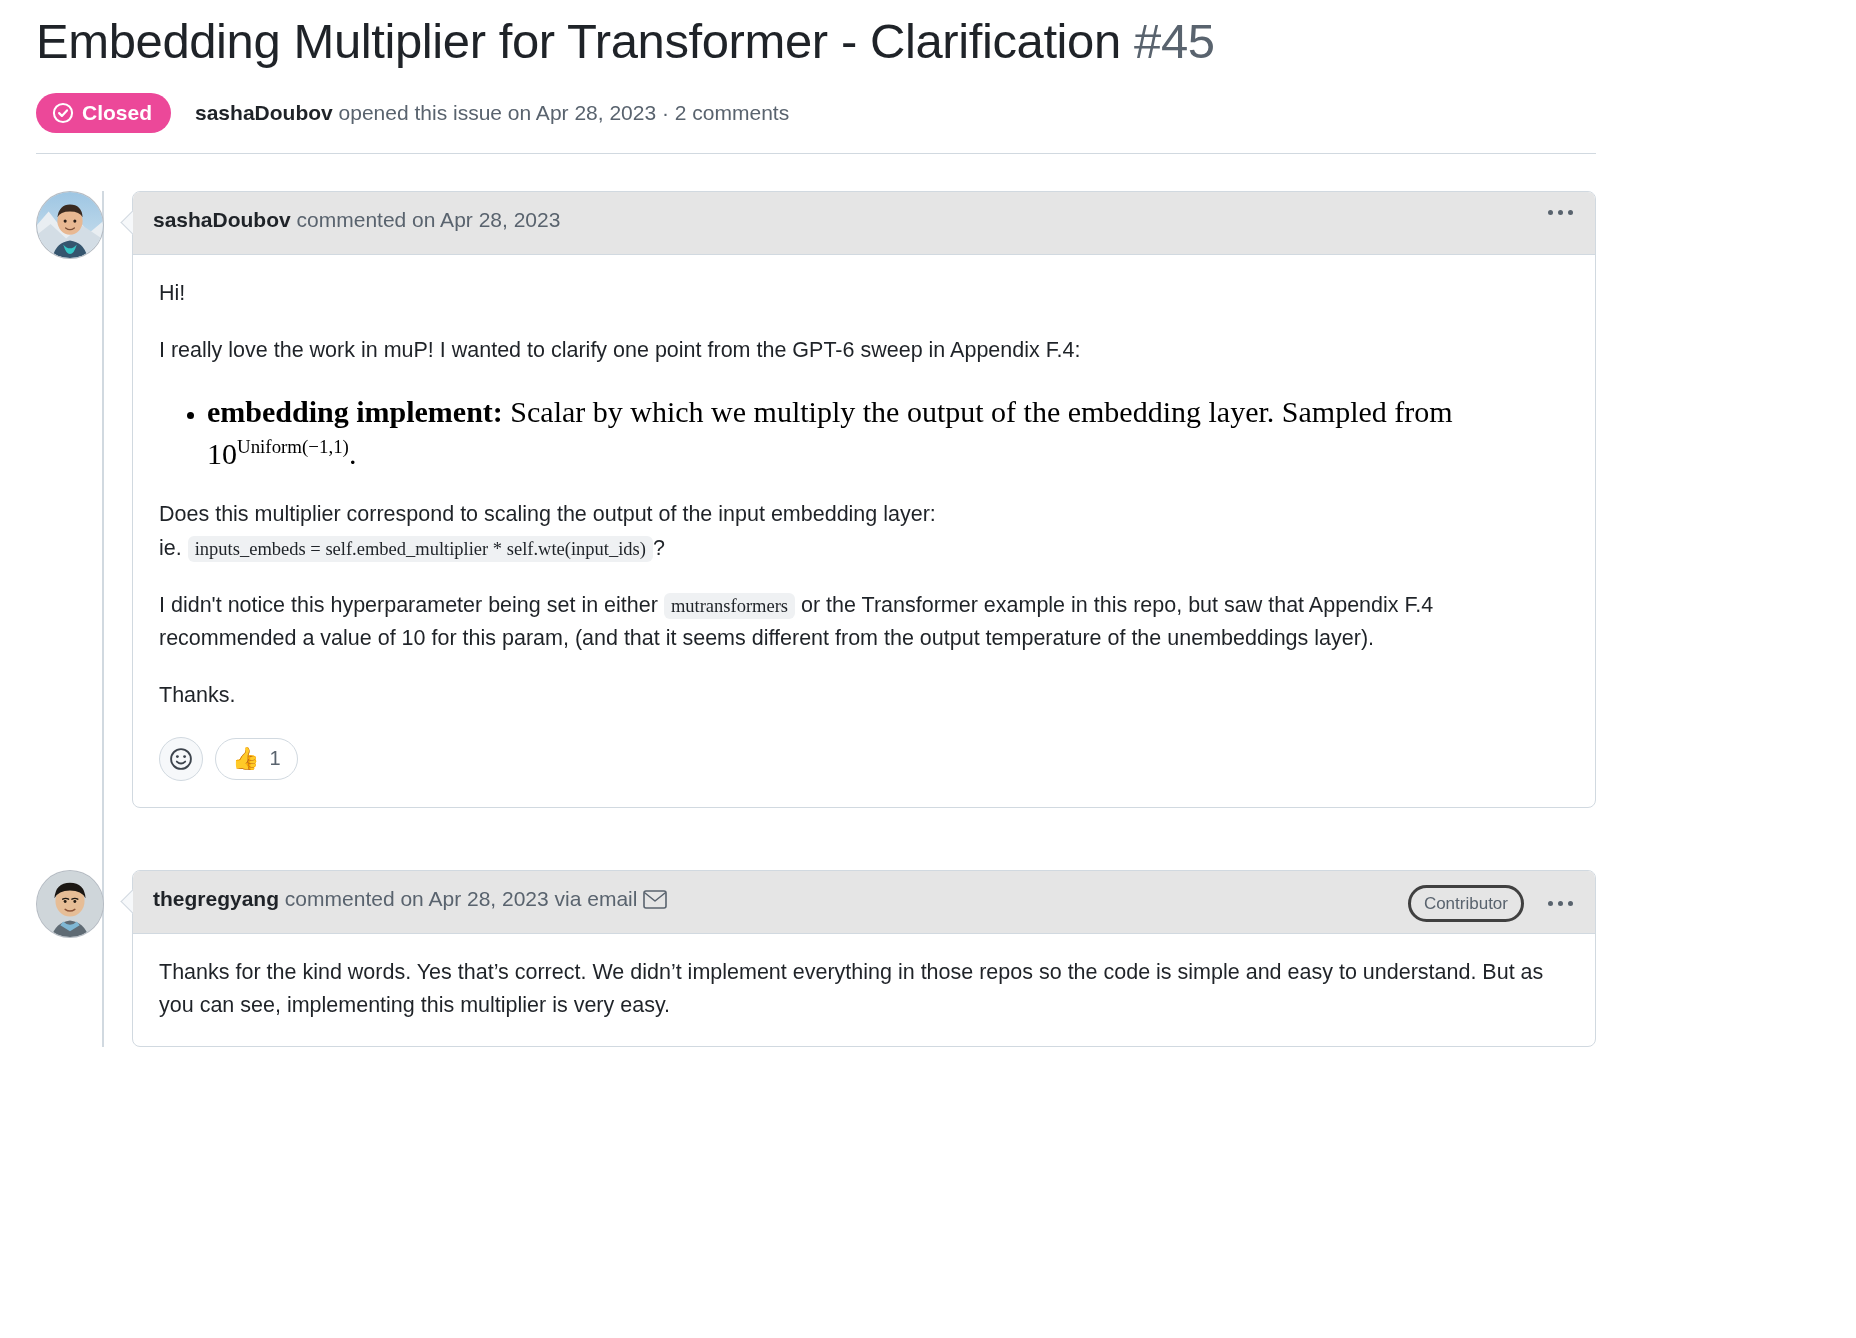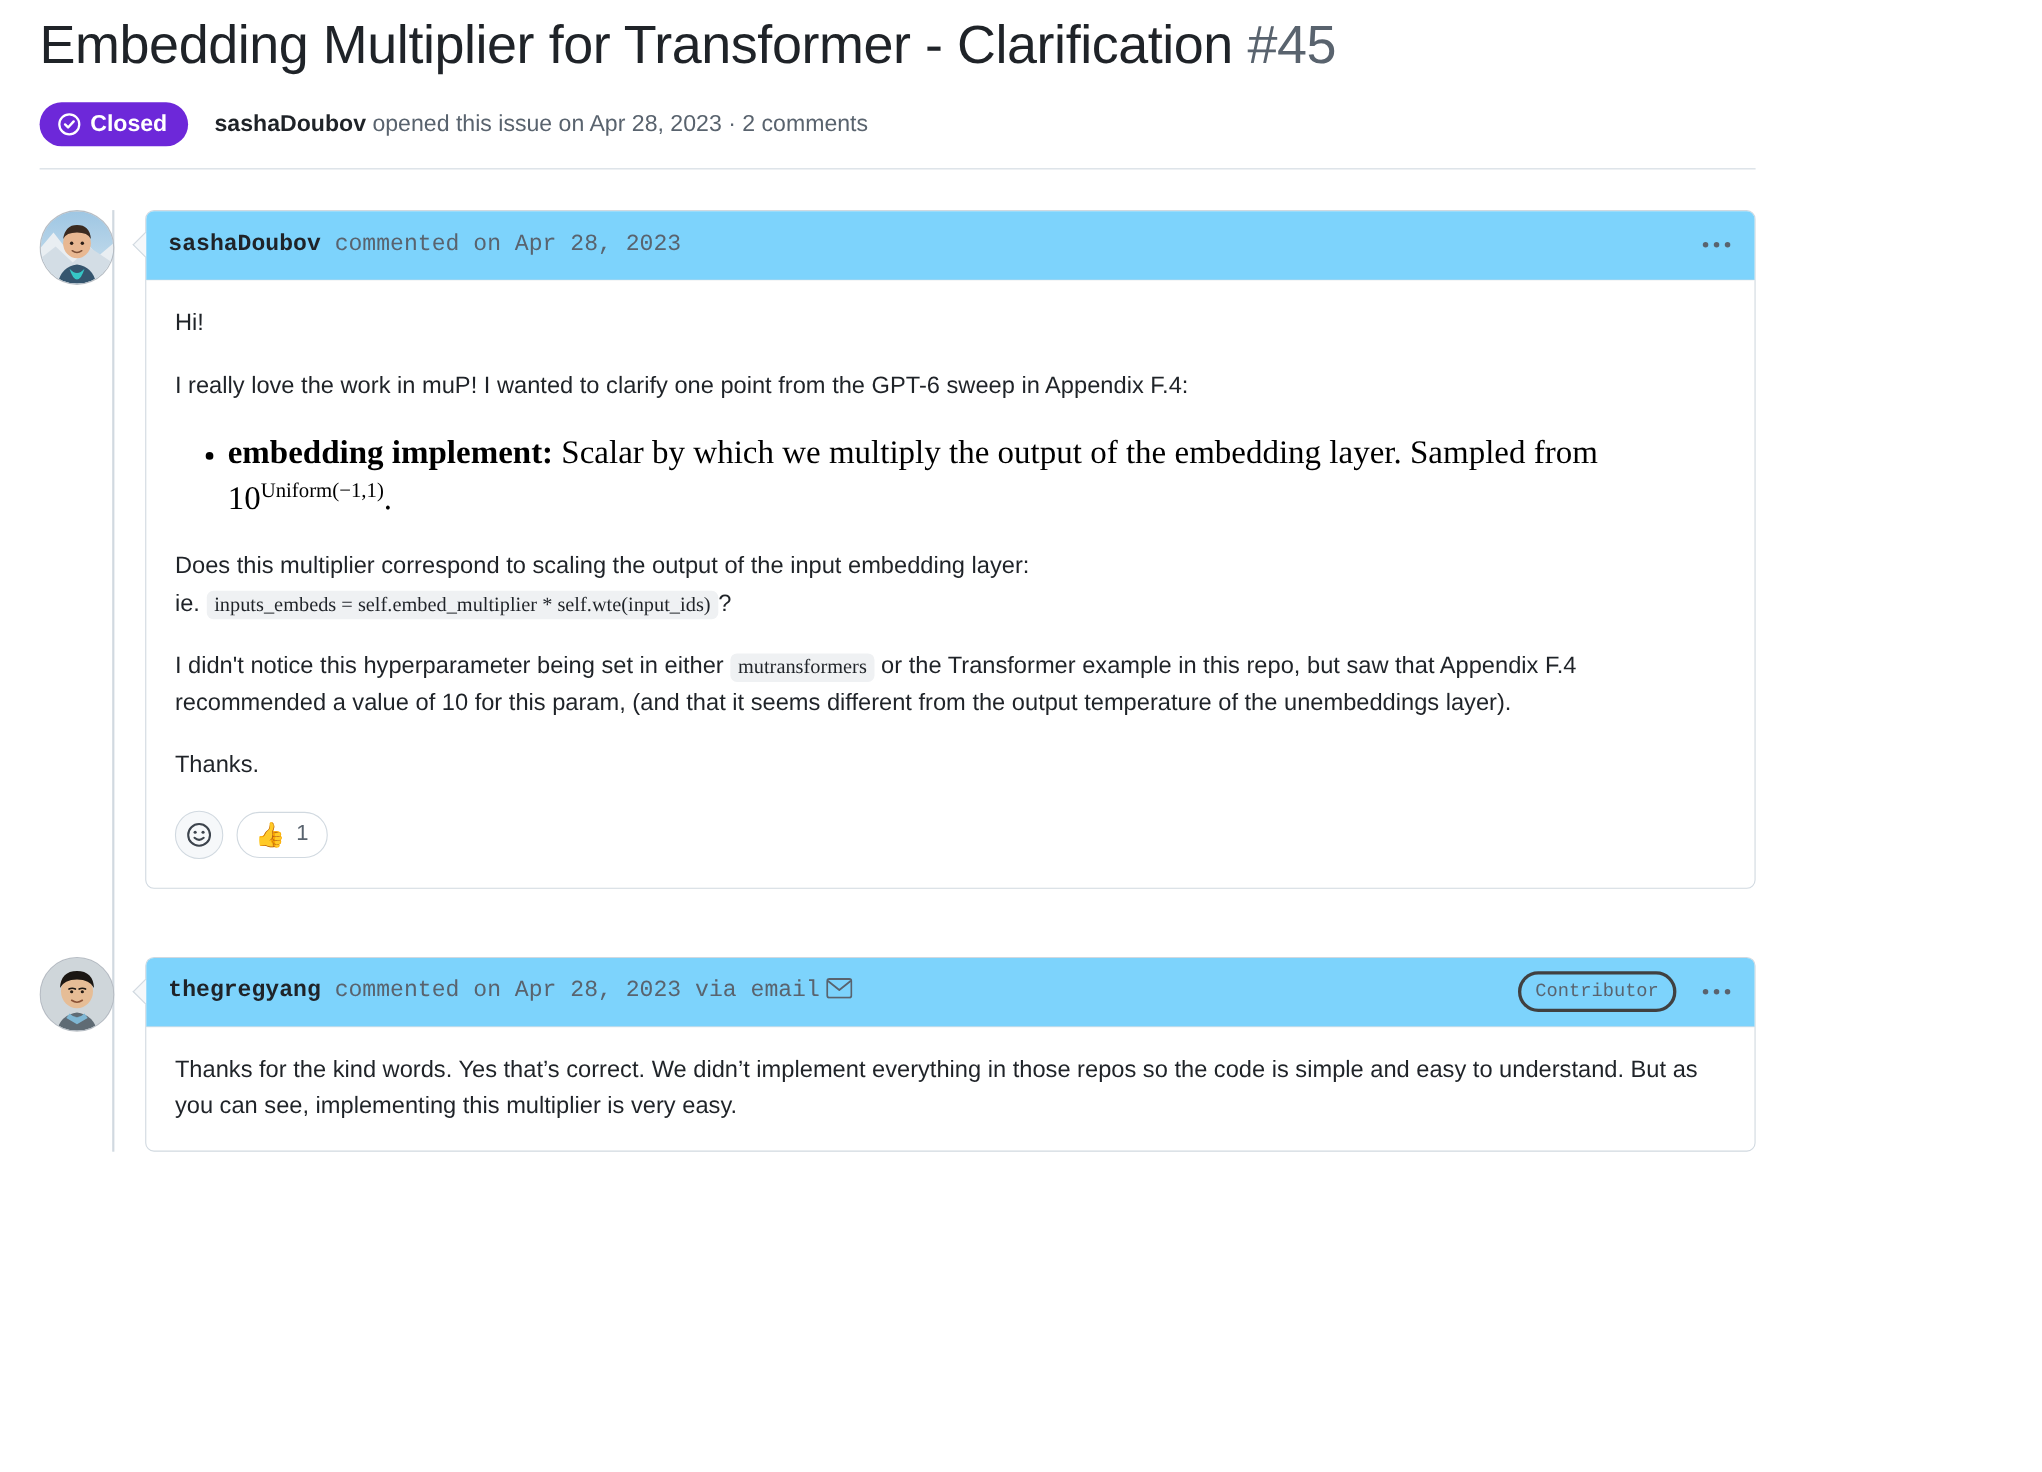--- a/index.html
+++ b/index.html
@@ -41,21 +41,21 @@
     display: flex;
     align-items: center;
     margin-top: 22px;
     padding-bottom: 20px;
     border-bottom: 1px solid #d1d9e0;
   }
   .state-badge {
     display: inline-flex;
     align-items: center;
     gap: 8px;
-    background: #6d28d9;
+    background: #ec4899;
     color: #ffffff;
     border-radius: 2em;
     padding: 9px 19px 9px 16px;
     font-size: 21px;
     font-weight: 600;
     line-height: 1;
   }
   .state-badge svg { display: block; }
   .meta-text {
     margin-left: 24px;
@@ -124,29 +124,28 @@
     width: 16px;
     height: 16px;
     background: #f6f8fa;
     border-left: 1px solid #d1d9e0;
     border-bottom: 1px solid #d1d9e0;
     transform: rotate(45deg);
   }
 
   .comment-header {
     display: flex;
-    align-items: center;
-    background: #7dd3fc;
+    align-items: flex-start;
+    background: #e5e5e5;
     border-bottom: 1px solid #d1d9e0;
     border-radius: 7px 7px 0 0;
     padding: 14px 20px;
     height: 34px;
     position: relative;
     z-index: 1;
-    font-family: Liberation Mono, monospace;
   }
   .comment-header-text {
     font-size: 21px;
     color: #59636e;
     line-height: 1.3;
     white-space: nowrap;
   }
   .comment-header-text .author {
     color: #1f2328;
     font-weight: 600;

